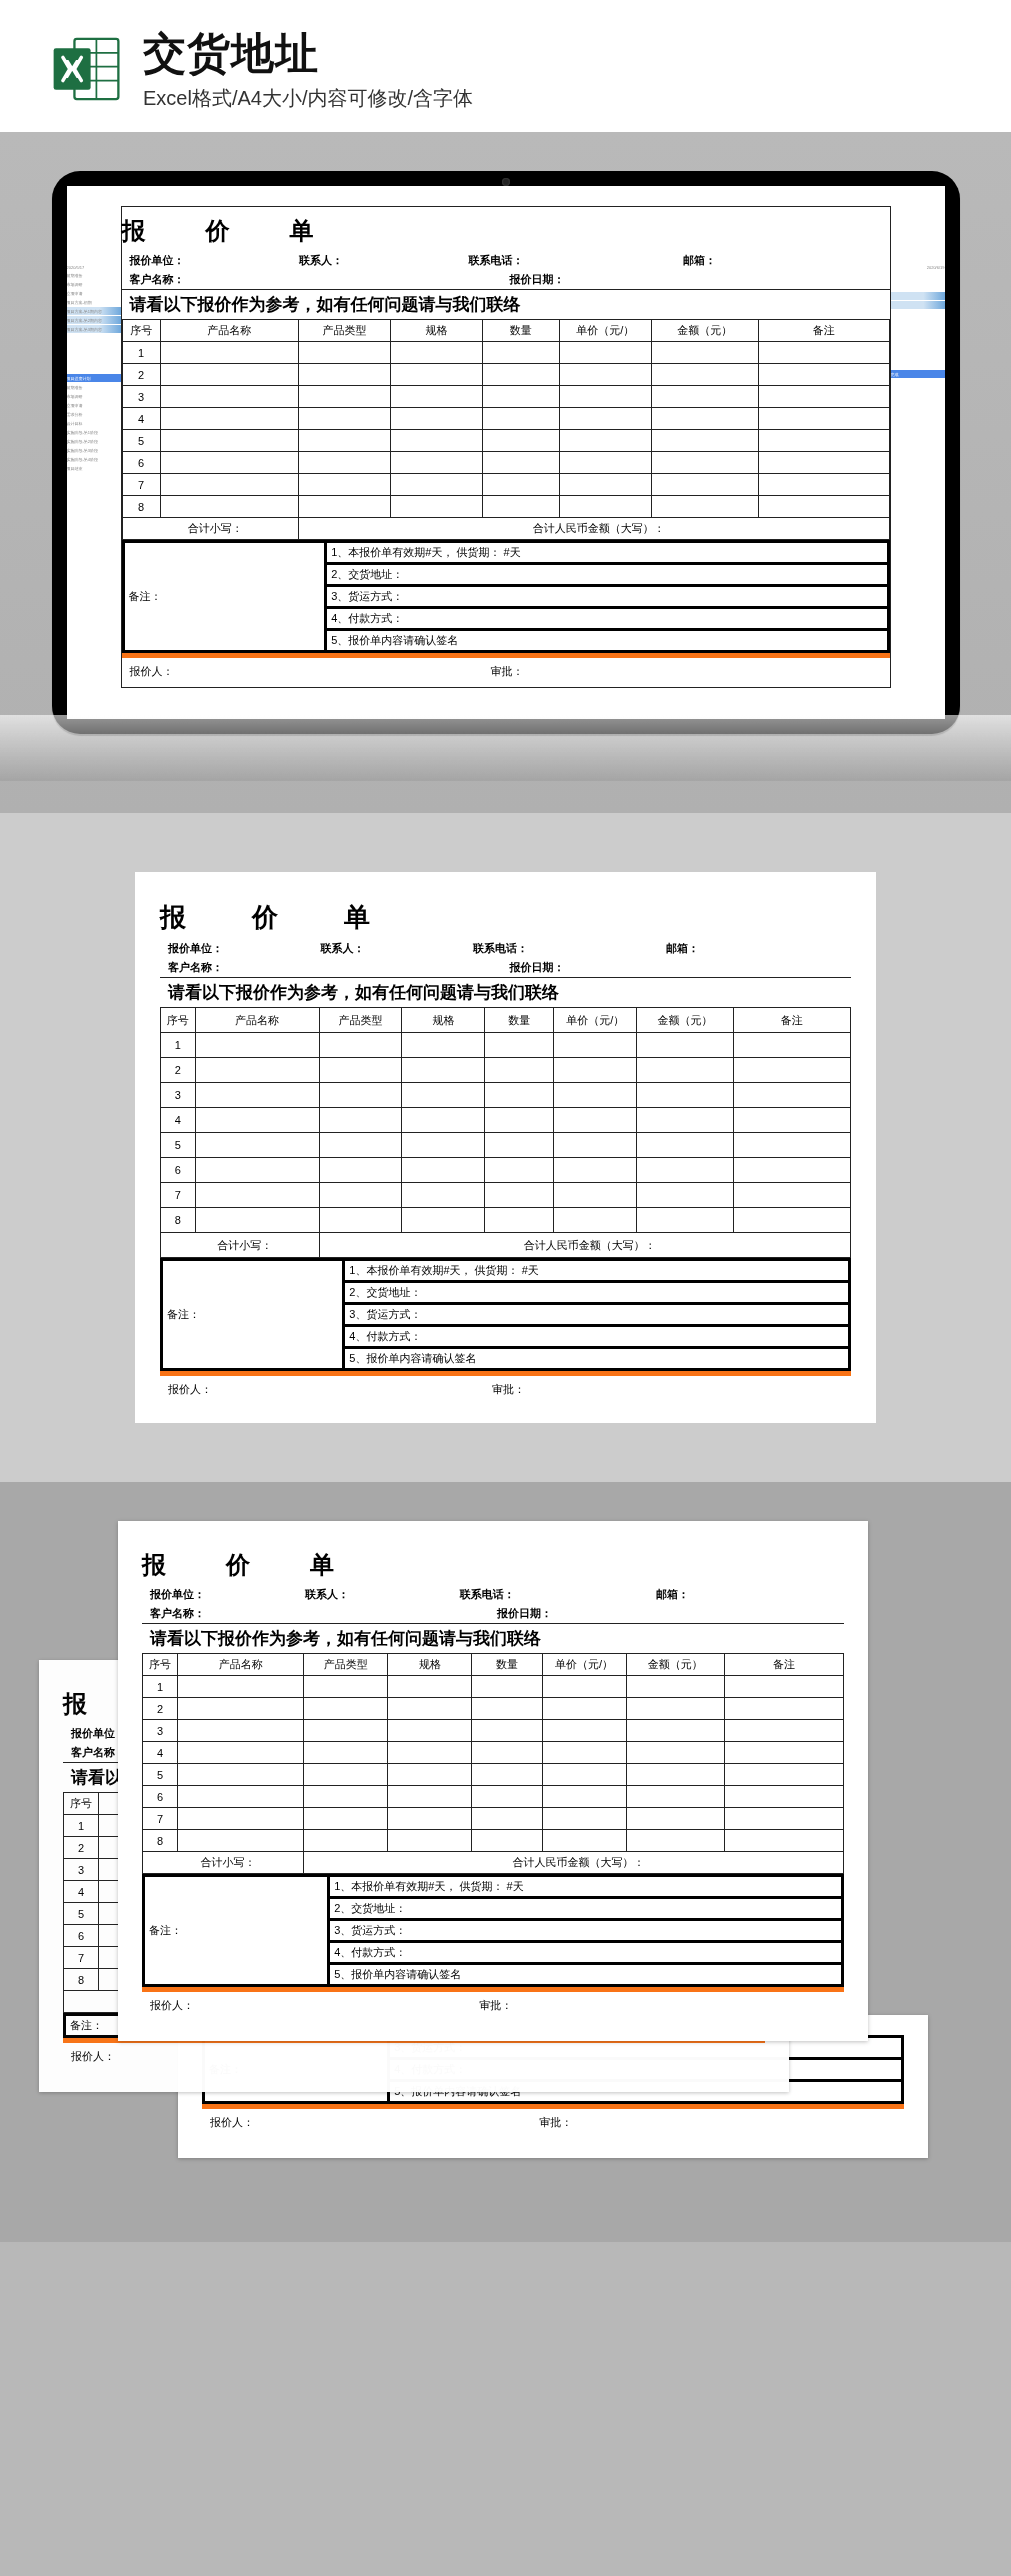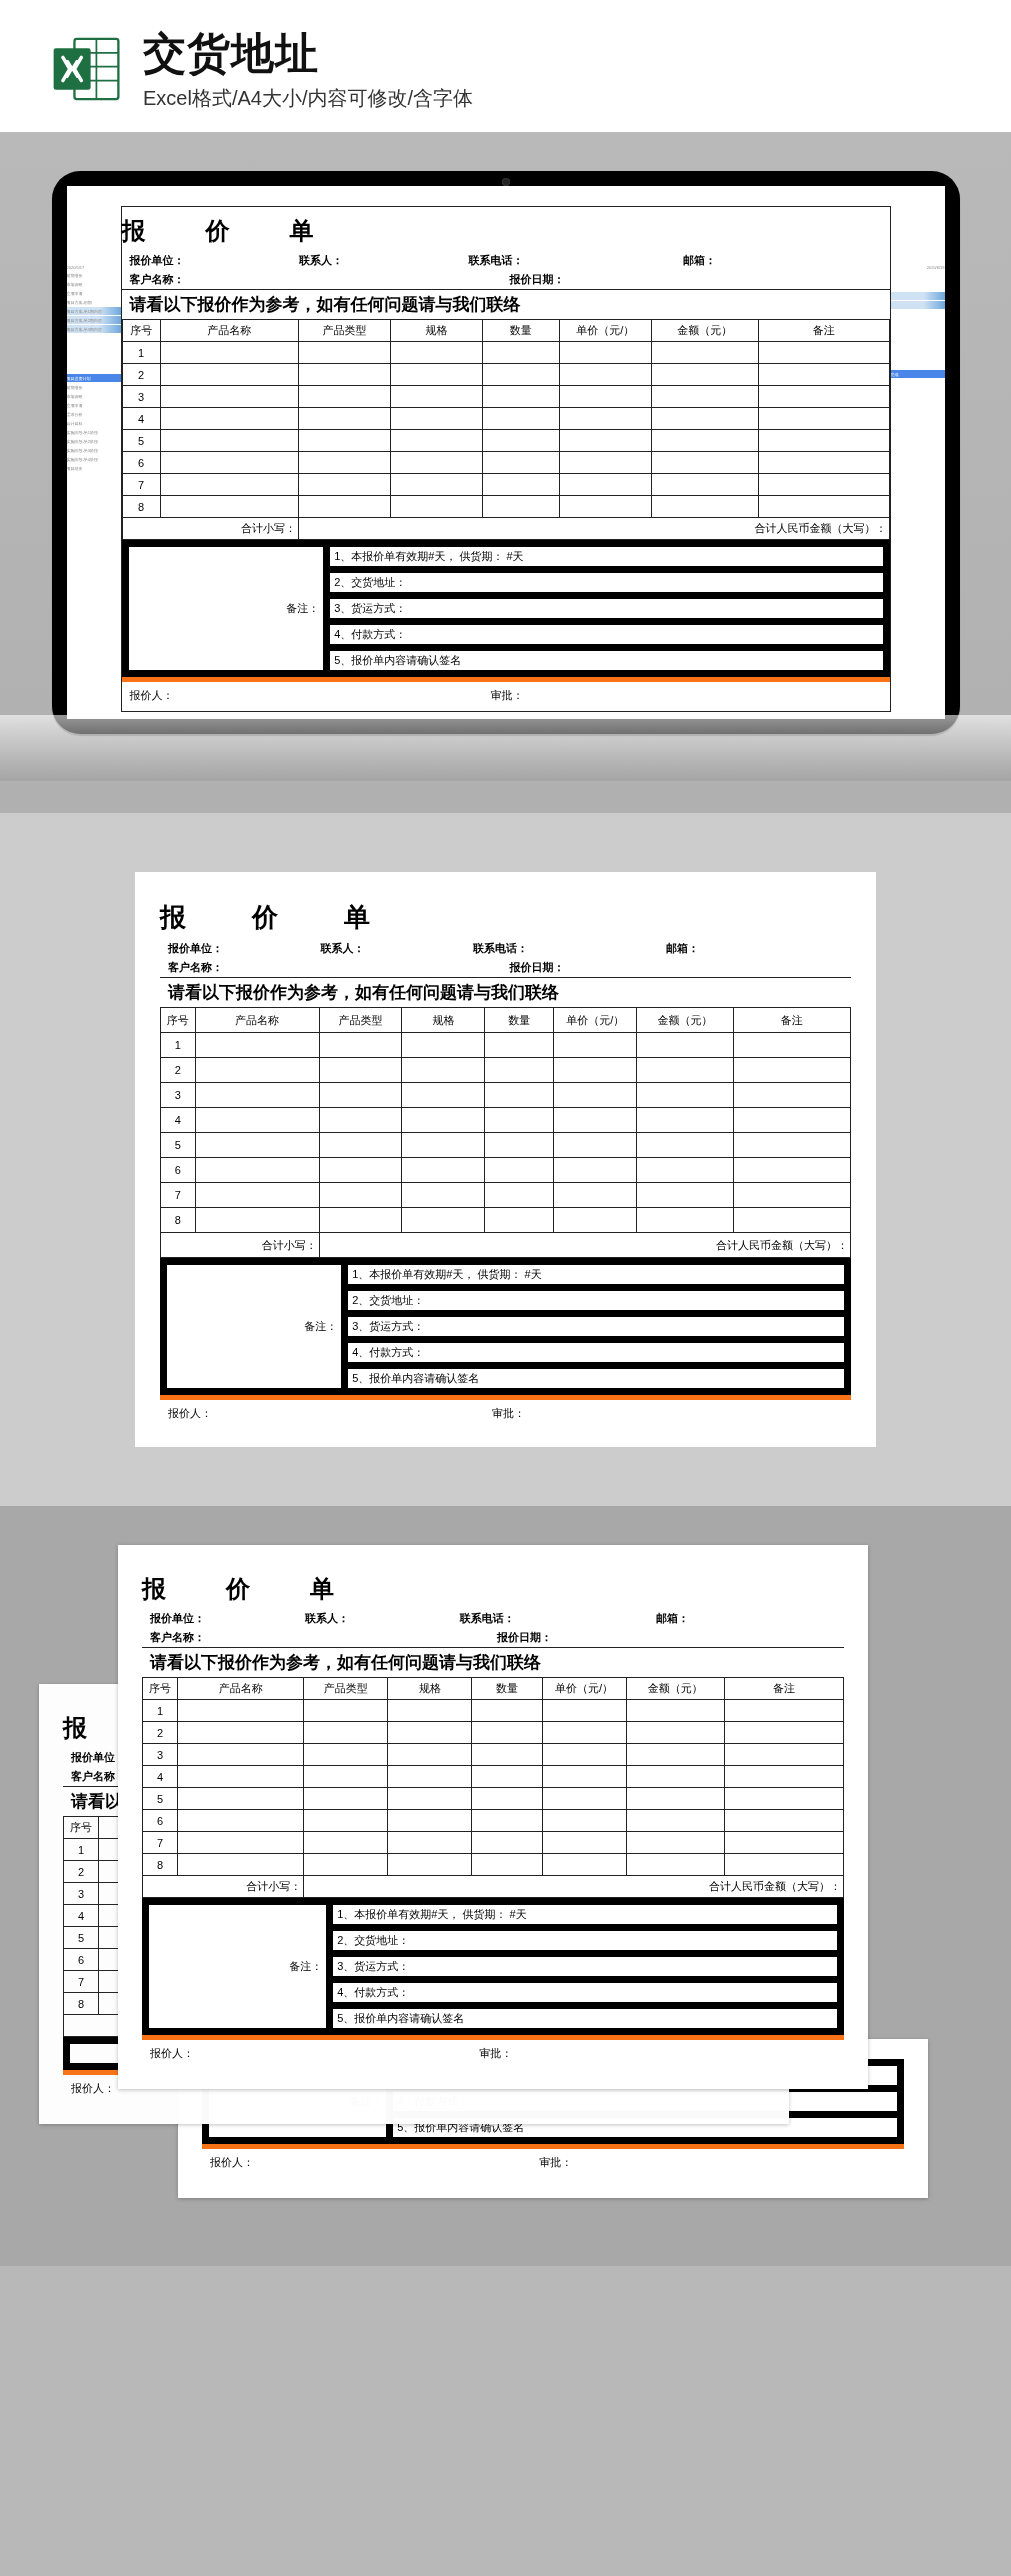--- a/index.html
+++ b/index.html
@@ -125,27 +125,27 @@
   }
   .qtable th { font-weight: 400; }
   .col-seq { width: 5%; }
   .col-name { width: 18%; }
   .col-type { width: 12%; }
   .col-spec { width: 12%; }
   .col-qty { width: 10%; }
   .col-price { width: 12%; }
   .col-amt { width: 14%; }
   .col-note { width: 17%; }
-  .sum-row td { text-align: right; padding-left: 12px; }
+  .sum-row td { text-align: center; padding-left: 12px; }
   .remark-block {
     border-collapse: collapse; width: 100%; font-size: 11px;
   }
-  .remark-block td { border: 7px solid #000000; padding: 2px 4px; }
+  .remark-block td { border: 3px solid #000000; padding: 2px 4px; }
   .remark-label {
-    width: 26.5%; text-align: right; vertical-align: middle; margin-left: 45px;
+    width: 26.5%; text-align: left; vertical-align: middle; margin-left: 45px;
   }
   .foot-row {
     display: flex; padding: 6px 8px 8px;
     font-size: 11px;
     border-top: 5px solid #f97316;
   }
   .foot-seg1 { flex: 0 0 48%; }
   .foot-seg2 { flex: 1; }
 
   

